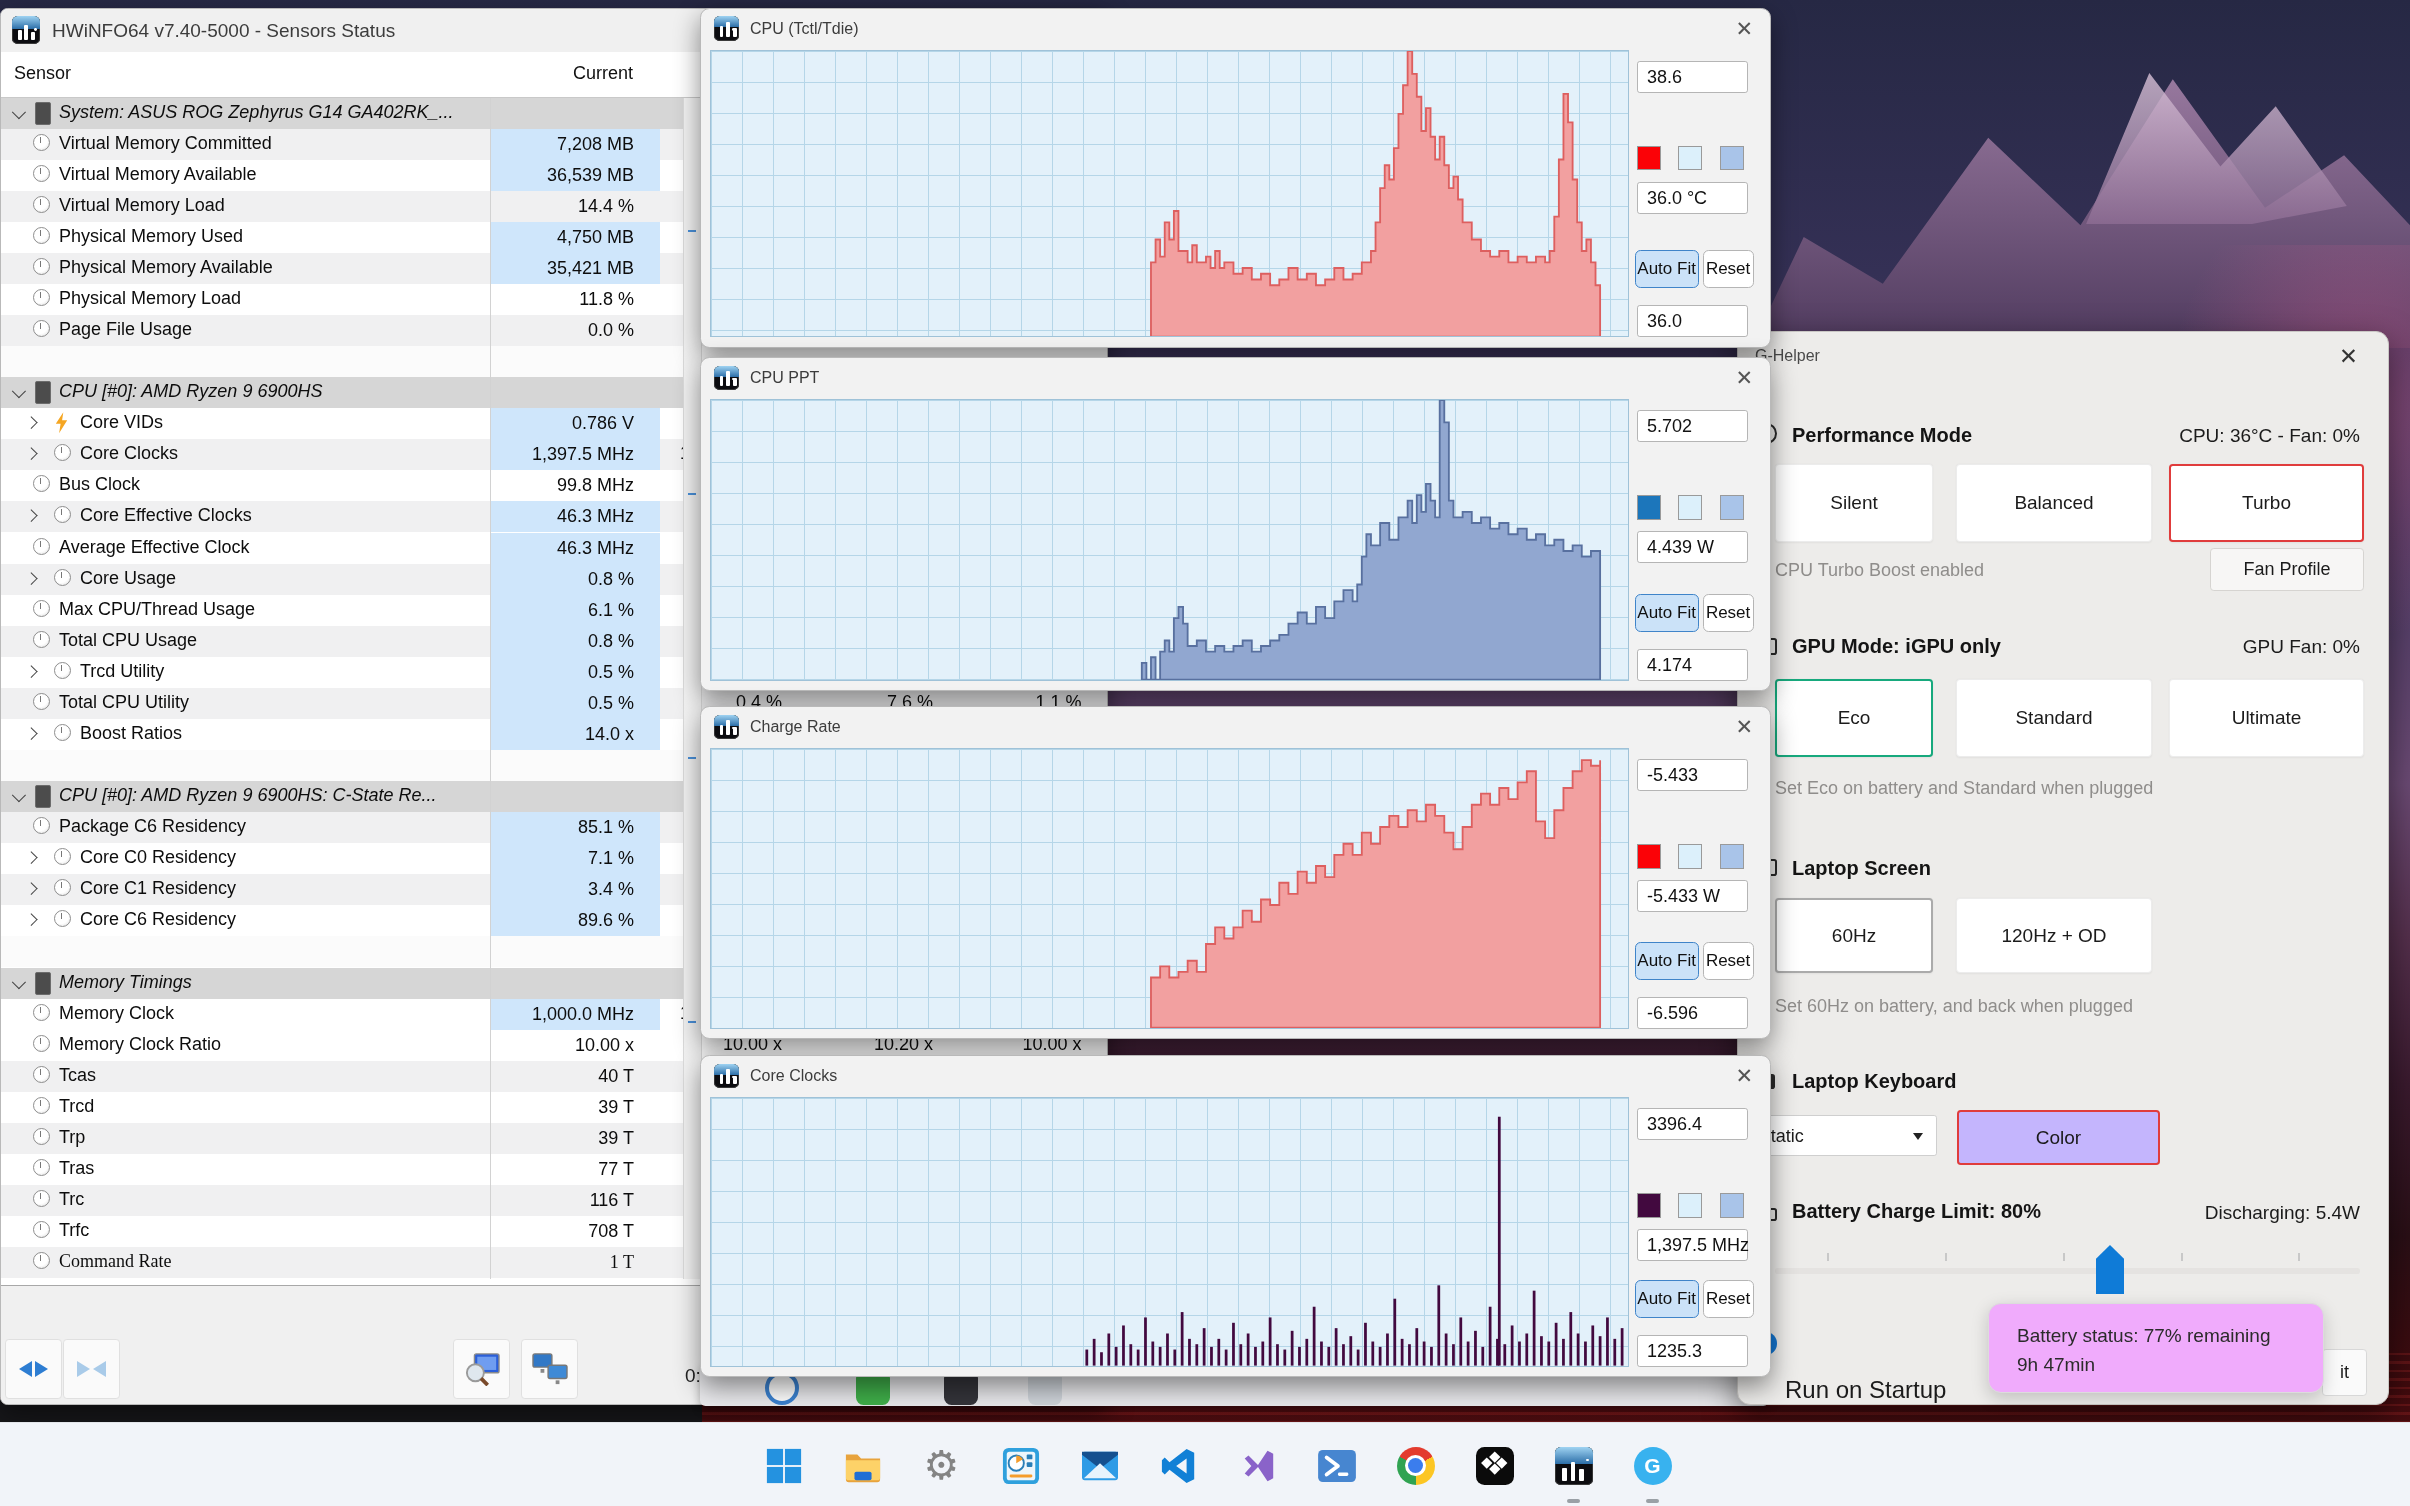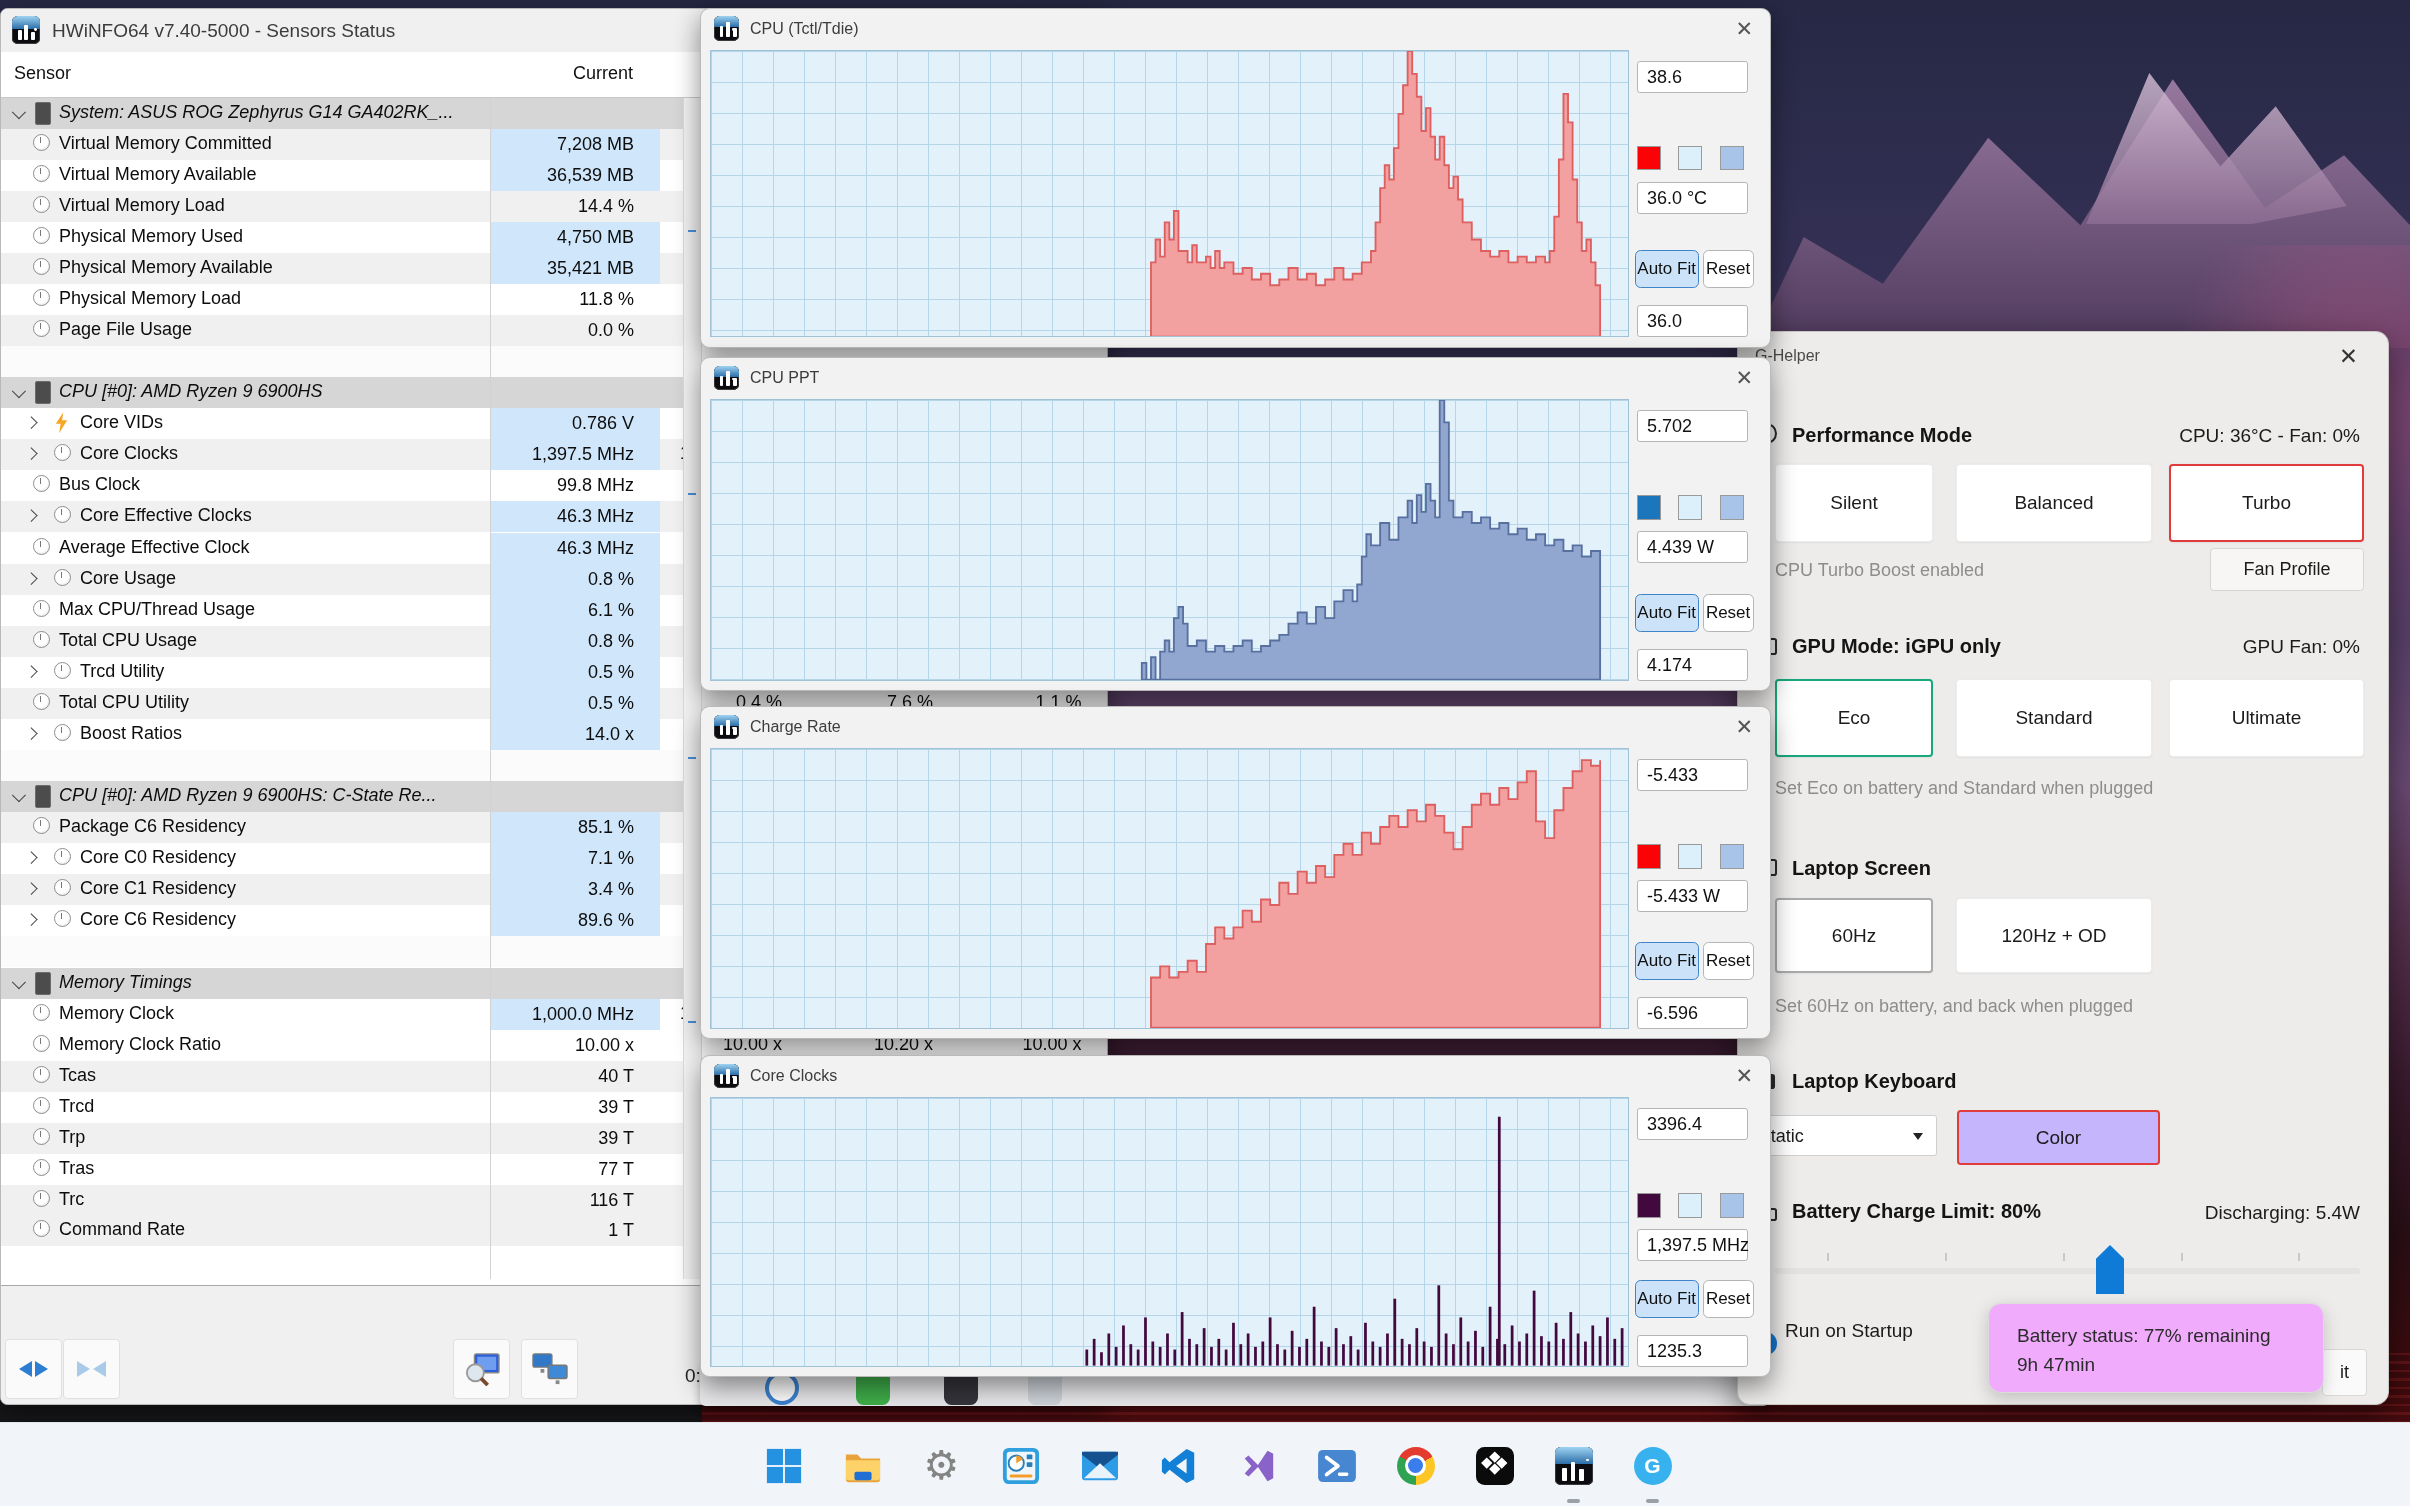--- a/index.html
+++ b/index.html
@@ -361,21 +361,21 @@
       <div class="srow odd" style="top: 1176px;">
         <span class="clk" style="left:32px"></span>
         <span class="slabel" style="left:58px">Trc</span>
         <span class="vcell">116 T</span>
       </div>
       <div class="srow even" style="top: 1207px;">
         <span class="clk" style="left:32px"></span>
         <span class="slabel" style="left:58px">Trfc</span>
         <span class="vcell">708 T</span>
       </div>
-      <div class="srow odd" style="top: 1206px;">
+      <div class="srow odd" style="top: 1238px; font-family: Liberation Serif, serif;">
         <span class="clk" style="left:32px"></span>
         <span class="slabel" style="left:58px">Command Rate</span>
         <span class="vcell">1 T</span>
       </div>
     </div>
   <div class="colline"></div>
   <div class="scrollbar">
     <span class="sb-tick" style="top:132px"></span>
       <span class="sb-tick" style="top:395px"></span>
     <span class="sb-tick" style="top:659px"></span>
@@ -457,21 +457,21 @@
   <div class="gright" style="right:28px;top:870px">Discharging: 5.4W</div>
   <span class="tick" style="left:89px"></span>
     <span class="tick" style="left:207px"></span>
   <span class="tick" style="left:325px"></span>
     <span class="tick" style="left:443px"></span>
   <span class="tick" style="left:560px"></span>
   <div class="track"></div>
   <div class="thumb"></div>
 
   <div class="toggle"></div>
-  <div class="gnote" style="left:47px;top:988px;color:#1b1b1b;font-size:19px">Run on Startup</div>
+  <div class="gnote" style="left:47px;top:1044px;color:#1b1b1b;font-size:24px">Run on Startup</div>
   <div class="hidbtn">it</div>
   <div class="tooltip">
     <div>Battery status: 77% remaining</div>
     <div>9h 47min</div>
   </div>
 </div>
 
 <div class="win gwin" style="top:7.5px;height:338px">
   <div class="hwicon" style="left:13px;top:7.5px;width:24.5px;height:24.5px">
       <span class="b1"></span>

